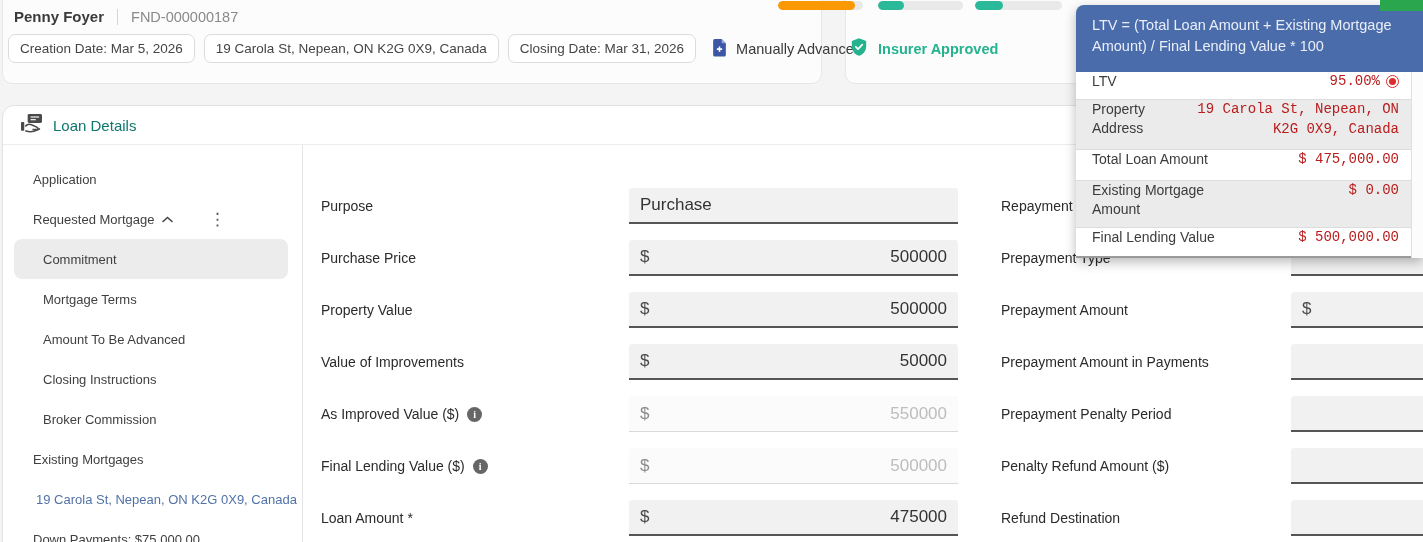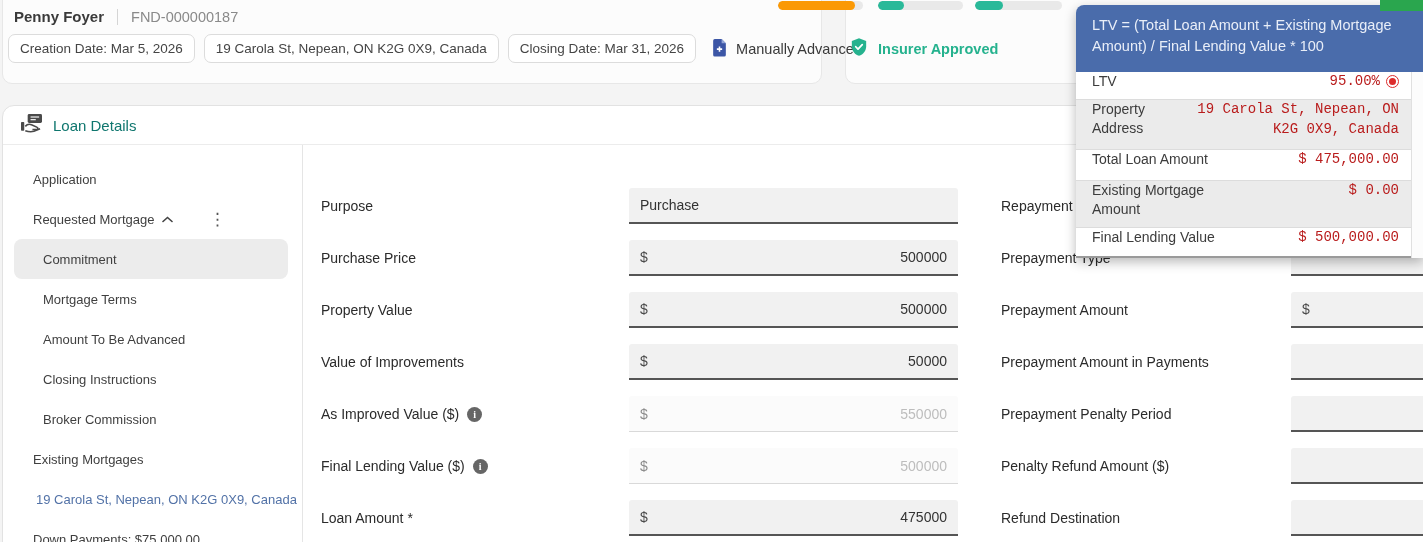--- a/index.html
+++ b/index.html
@@ -29,21 +29,21 @@
            padding-top:14px;box-sizing:border-box;}
   .side-item{height:40px;display:flex;align-items:center;font-size:13px;color:#3f3f3f;position:relative;cursor:pointer;}
   .side-item.lv1{padding-left:30px;}
   .side-item.lv2{padding-left:40px;}
   .side-item.sel{background:#ececec;border-radius:8px;margin:0 14px 0 11px;padding-left:29px;}
   .side-item.link{padding-left:33px;}
   .chev{margin-left:8px;display:inline-flex;}
   .kebab{position:absolute;left:206px;top:50%;transform:translateY(-50%);font-size:17px;color:#555;line-height:1;cursor:pointer;}
   .form-label{position:absolute;height:36px;display:flex;align-items:center;font-size:14px;color:#2b2b2b;white-space:nowrap;}
   .finput{position:absolute;height:36px;background:#f1f1f1;border-bottom:2px solid #555;border-radius:3px 3px 0 0;
-          display:flex;align-items:center;padding:0 11px;font-size:14px;color:#333;box-sizing:border-box;}
+          display:flex;align-items:center;padding:0 11px;font-size:17px;color:#333;box-sizing:border-box;}
   .finput.disabled{background:#fbfbfb;border-bottom:1px solid #d9d9d9;}
   .finput .pfx{color:#4a4a4a;}
   .finput.disabled .pfx{color:#8c8c8c;}
   .finput .val{flex:1;text-align:right;}
   .finput.textleft .val{text-align:left;}
   .finput.disabled .val{color:#bdbdbd;}
   .info{display:inline-flex;width:15px;height:15px;border-radius:50%;background:#666;color:#fff;font-size:10px;
         font-weight:bold;align-items:center;justify-content:center;margin-left:8px;
         font-family:"Liberation Serif",serif;cursor:pointer;}
   .tooltip{position:absolute;left:1076px;top:5px;width:347px;z-index:50;border-radius:8px 0 0 0;

